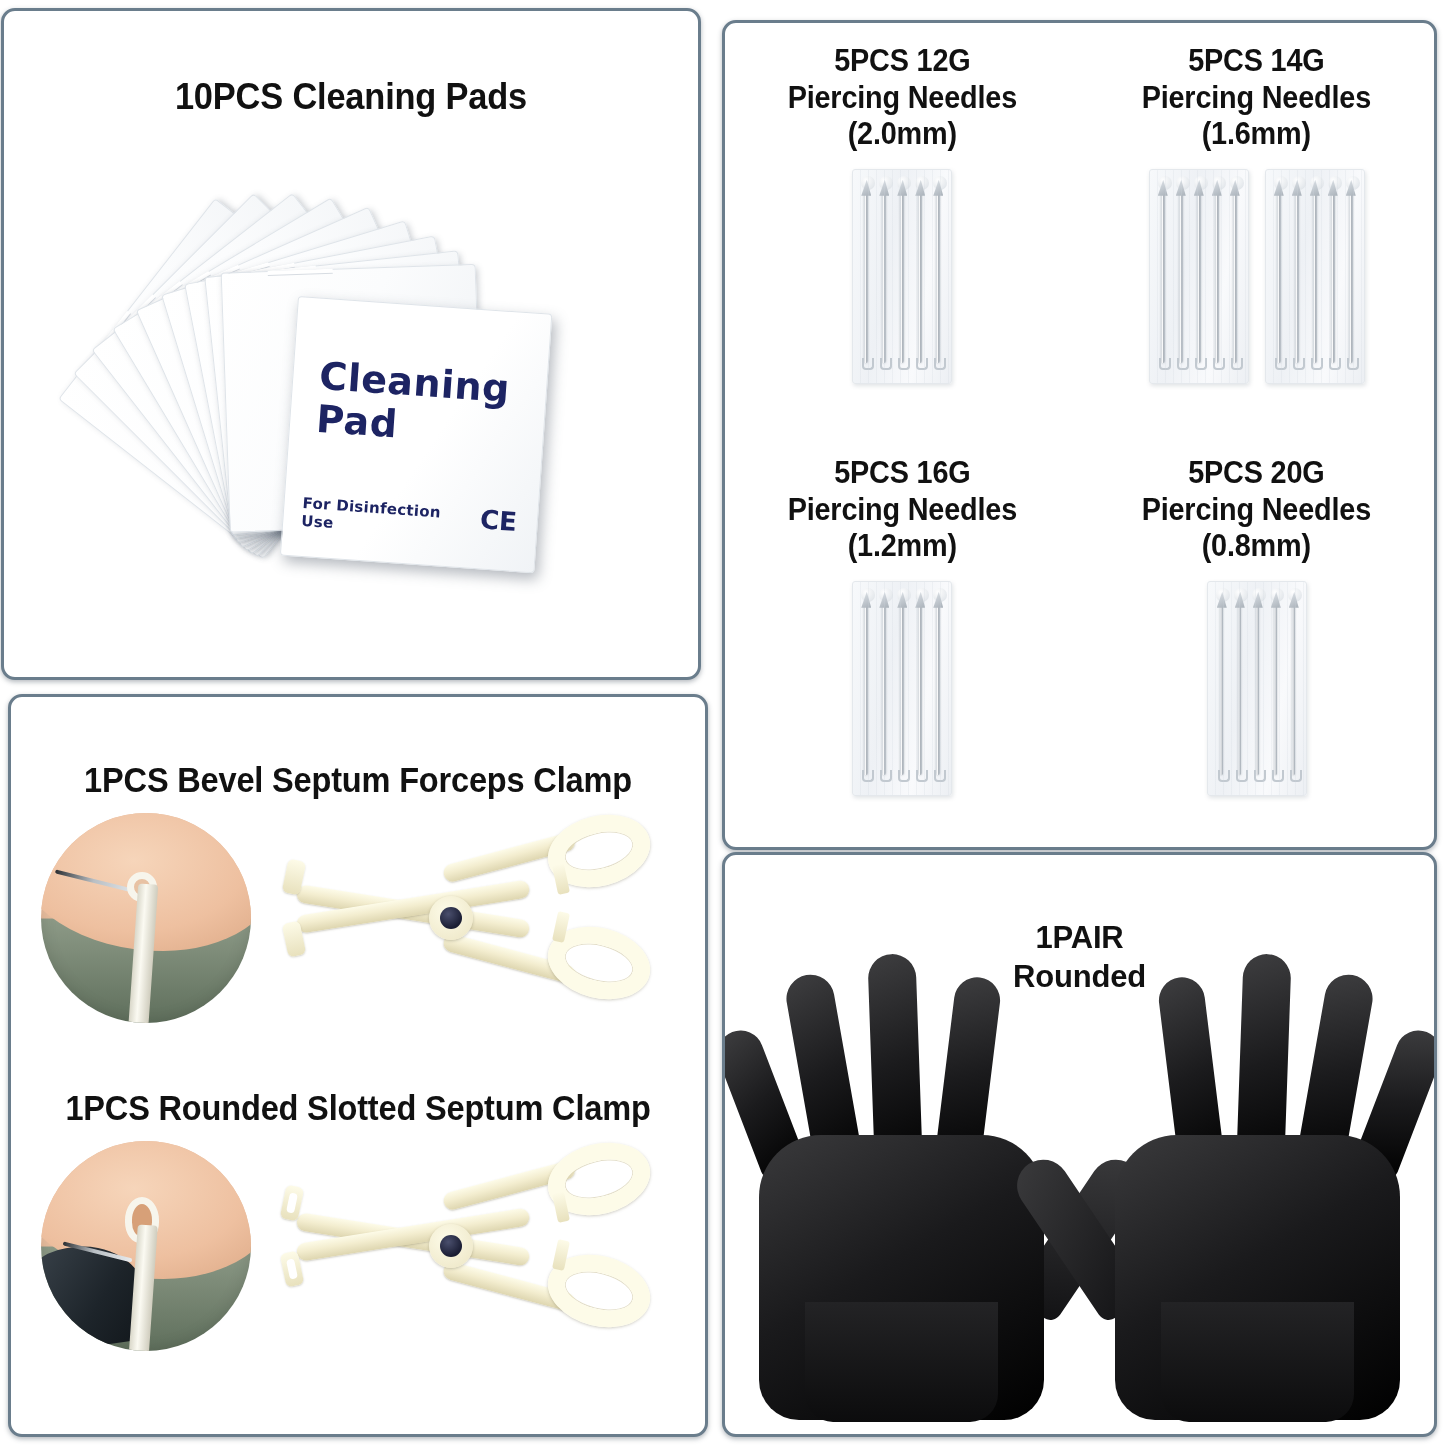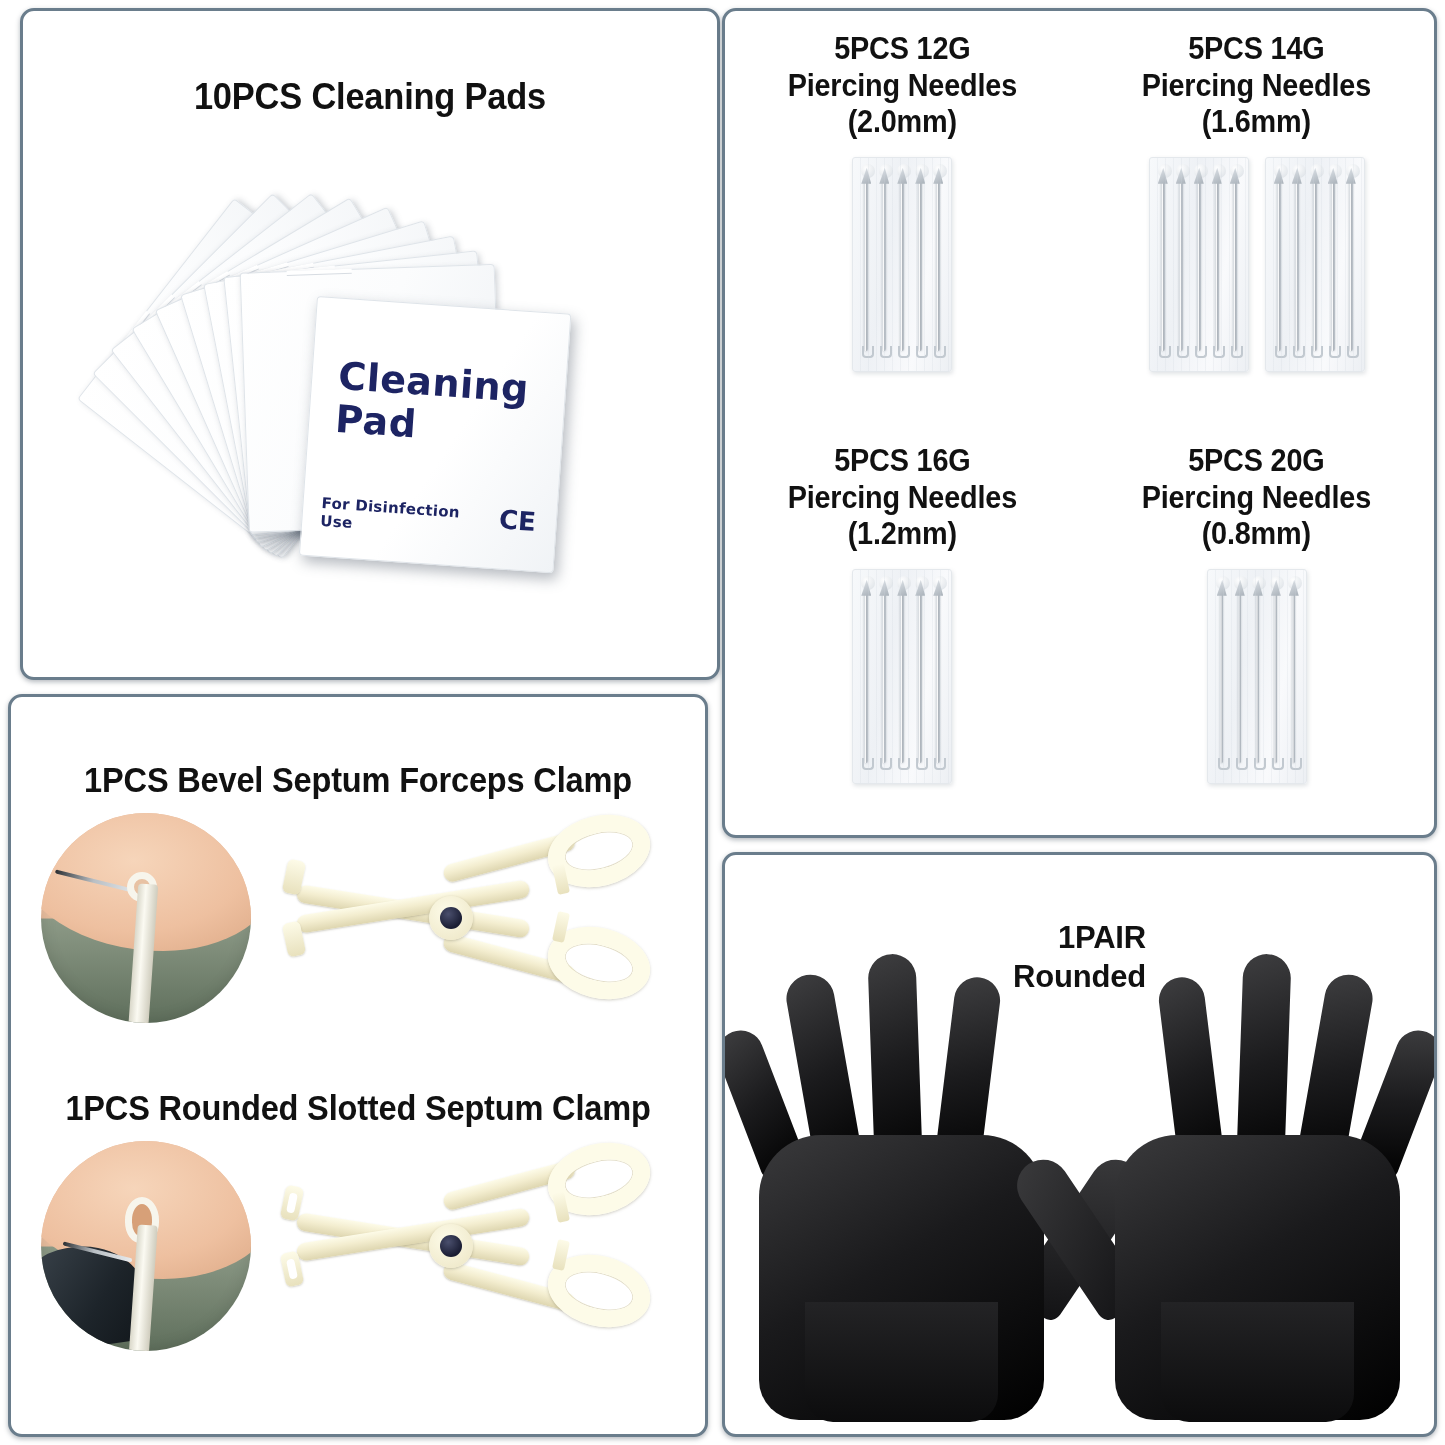--- a/index.html
+++ b/index.html
@@ -23,22 +23,22 @@
   .panel {
     position: absolute;
     background: #ffffff;
     border: 3px solid #6a7d8c;
     border-radius: 14px;
     box-shadow: 0 2px 5px rgba(40,55,70,.35),
                 inset 0 0 0 1px rgba(255,255,255,.9);
     overflow: hidden;
   }
 
-  #panel-pads    { left: 20px;   top: 8px;    width: 700px;  height: 672px; }
-  #panel-needles { left: 722px; top: 8px;    width: 715px;  height: 830px; }
+  #panel-pads    { left: 1px;   top: 8px;    width: 700px;  height: 672px; }
+  #panel-needles { left: 722px; top: 20px;    width: 715px;  height: 830px; }
   #panel-clamps  { left: 8px;   top: 694px;  width: 700px;  height: 743px; }
   #panel-gloves  { left: 722px; top: 852px;  width: 715px;  height: 585px; }
 
   
   .heading {
     font-weight: bold;
     color: #111111;
     text-align: center;
     letter-spacing: -0.2px;
     line-height: 1.18;
@@ -346,21 +346,21 @@
   .glove .thumb {
     position: absolute;
     background: linear-gradient(150deg,#3a3a3c,#121214);
     border-radius: 26px 26px 12px 12px;
   }
   .gl-text {
     position: absolute;
     left: 50%;
     top: 64px;
     transform: translateX(-50%);
-    text-align: right;
+    text-align: center;
     z-index: 6;
   }
 </style>
 </head>
 <body>
 
 <div id="board">
 
   <section class="panel" id="panel-pads">
     <div class="heading h-pads">10PCS Cleaning Pads</div>

